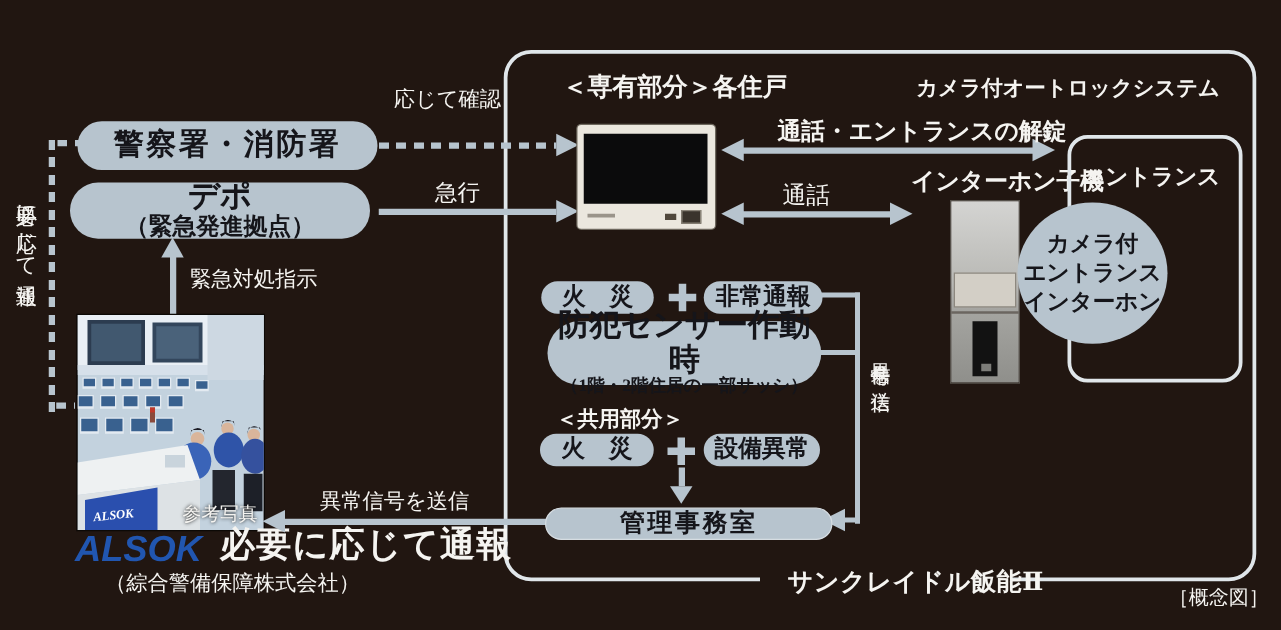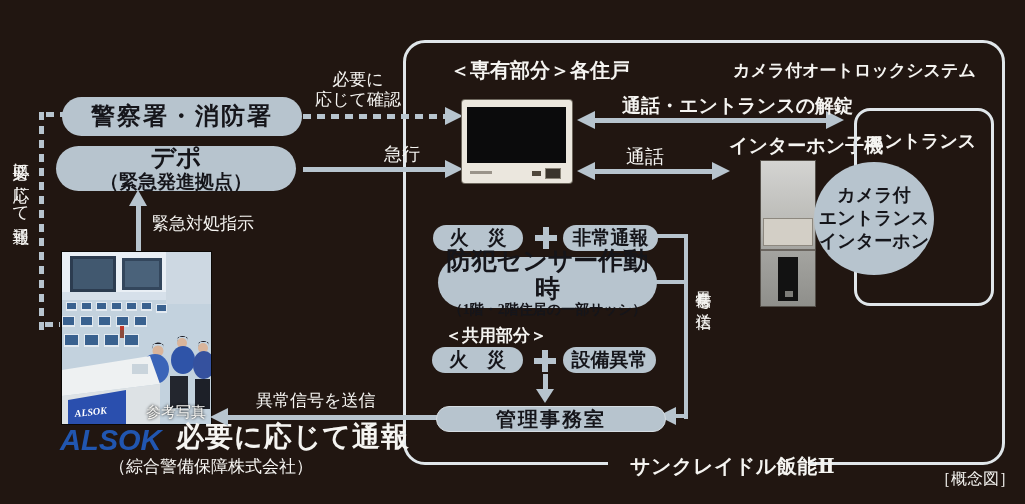--- a/index.html
+++ b/index.html
@@ -77,27 +77,26 @@
   <div class="lbl" style="left:935px;top:470px;width:72px;text-align:right;font-size:16px;">［概念図］</div>
 
   <div class="dash-v" style="left:39px;top:112px;height:218px;"></div>
   <div class="dash-h" style="left:46px;top:112px;width:17px;"></div>
   <div class="dash-h" style="left:45px;top:322px;width:15px;"></div>
   <div class="lbl vtext" style="left:11px;top:150px;height:175px;font-size:17px;">必要に応じて通報</div>
 
   <div class="dash-h" style="left:303px;top:114px;width:142px;"></div>
   <div class="arr r" style="left:445px;top:107px;"></div>
   <div class="lbl" style="left:303px;top:70px;width:110px;text-align:center;font-size:17px;">
-    <div>必要に</div>
     <div>応じて確認</div>
   </div>
 
   <div class="line-h" style="left:303px;top:167px;width:142px;"></div>
   <div class="arr r" style="left:445px;top:160px;"></div>
-  <div class="lbl" style="left:348px;top:144px;font-size:18px;margin-left:36px;">急行</div>
+  <div class="lbl" style="left:348px;top:144px;font-size:18px;">急行</div>
 
   <div class="line-v" style="left:136px;top:205px;width:5px;height:52px;"></div>
   <div class="arr u" style="left:129px;top:190px;"></div>
   <div class="lbl" style="left:152px;top:214px;font-size:17px;">緊急対処指示</div>
 
   <div class="pill" style="left:62px;top:97px;width:240px;height:39px;font-size:24px;letter-spacing:2px;">警察署・消防署</div>
   <div class="pill" style="left:56px;top:146px;width:240px;height:45px;flex-direction:column;">
     <span style="font-size:25px;">デポ</span>
       <span style="font-size:19px;">（緊急発進拠点）</span>
   </div>
@@ -167,21 +166,21 @@
       <polygon points="0,144 98,132 98,172 0,172" fill="#dde2e5"></polygon>
       <polygon points="6,148 64,138 64,172 6,172" fill="#2a4fae"></polygon>
       <rect x="70" y="112" width="16" height="10" fill="#c9d4dc"></rect>
       <text x="13" y="165" font-size="10" font-style="italic" font-weight="bold" fill="#ffffff" transform="rotate(-6 13 165)">ALSOK</text>
     </svg>
     <span class="lbl" style="right:5px;bottom:3px;left:auto;font-size:15px;text-shadow:0 0 3px #000;">参考写真</span>
   </div>
 
   <span class="abs alsok" style="left:60px;top:424px;font-size:29px;">ALSOK</span>
   <span class="lbl" style="left:176px;top:421px;font-size:28px;font-weight:bold;letter-spacing:1px;">必要に応じて通報</span>
-  <span class="lbl" style="left:101px;top:457px;width:220px;text-align:center;font-size:17px;">（綜合警備保障株式会社）</span>
+  <span class="lbl" style="left:76px;top:457px;width:220px;text-align:center;font-size:17px;">（綜合警備保障株式会社）</span>
 
   <div class="line-h" style="left:226px;top:415px;width:212px;"></div>
   <div class="arr l" style="left:210px;top:408px;"></div>
   <div class="lbl" style="left:256px;top:391px;font-size:17px;">異常信号を送信</div>
 
   <div class="lbl" style="left:450px;top:59px;font-size:20px;font-weight:bold;">＜専有部分＞各住戸</div>
   <div class="lbl" style="left:733px;top:61px;font-size:17px;font-weight:bold;">カメラ付オートロックシステム</div>
 
   <div id="monitor">
     <div class="screen"></div>

